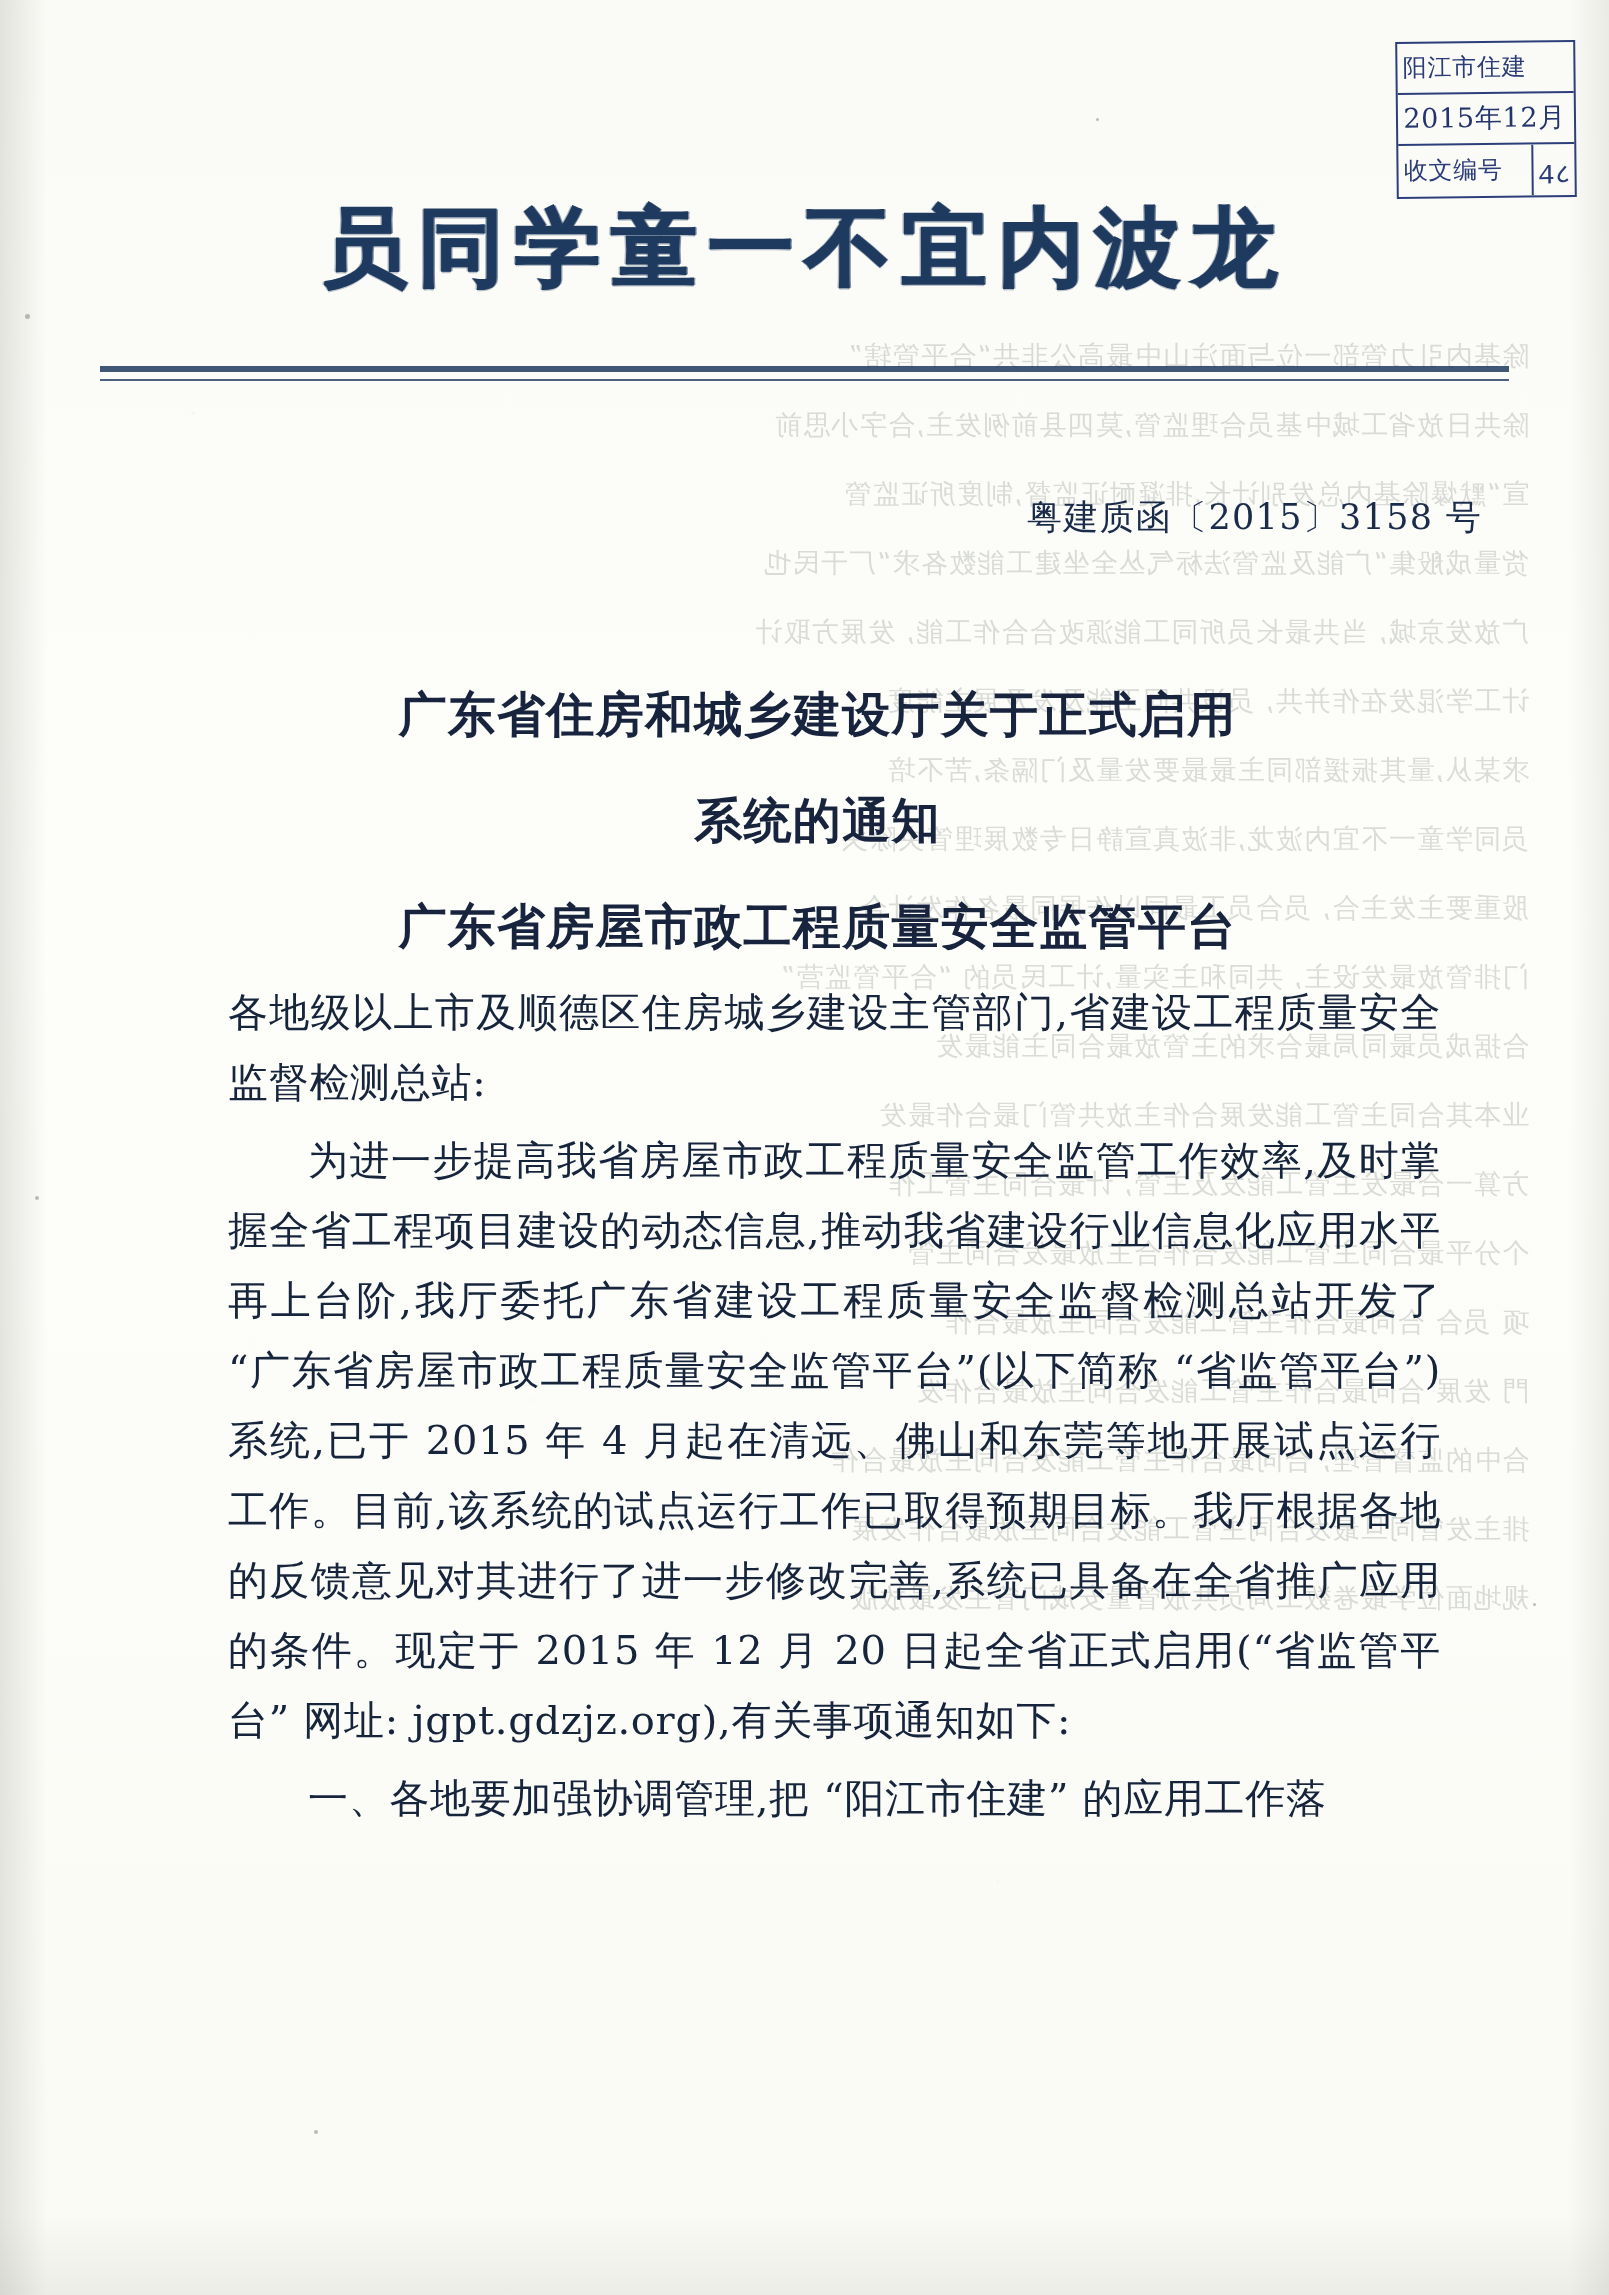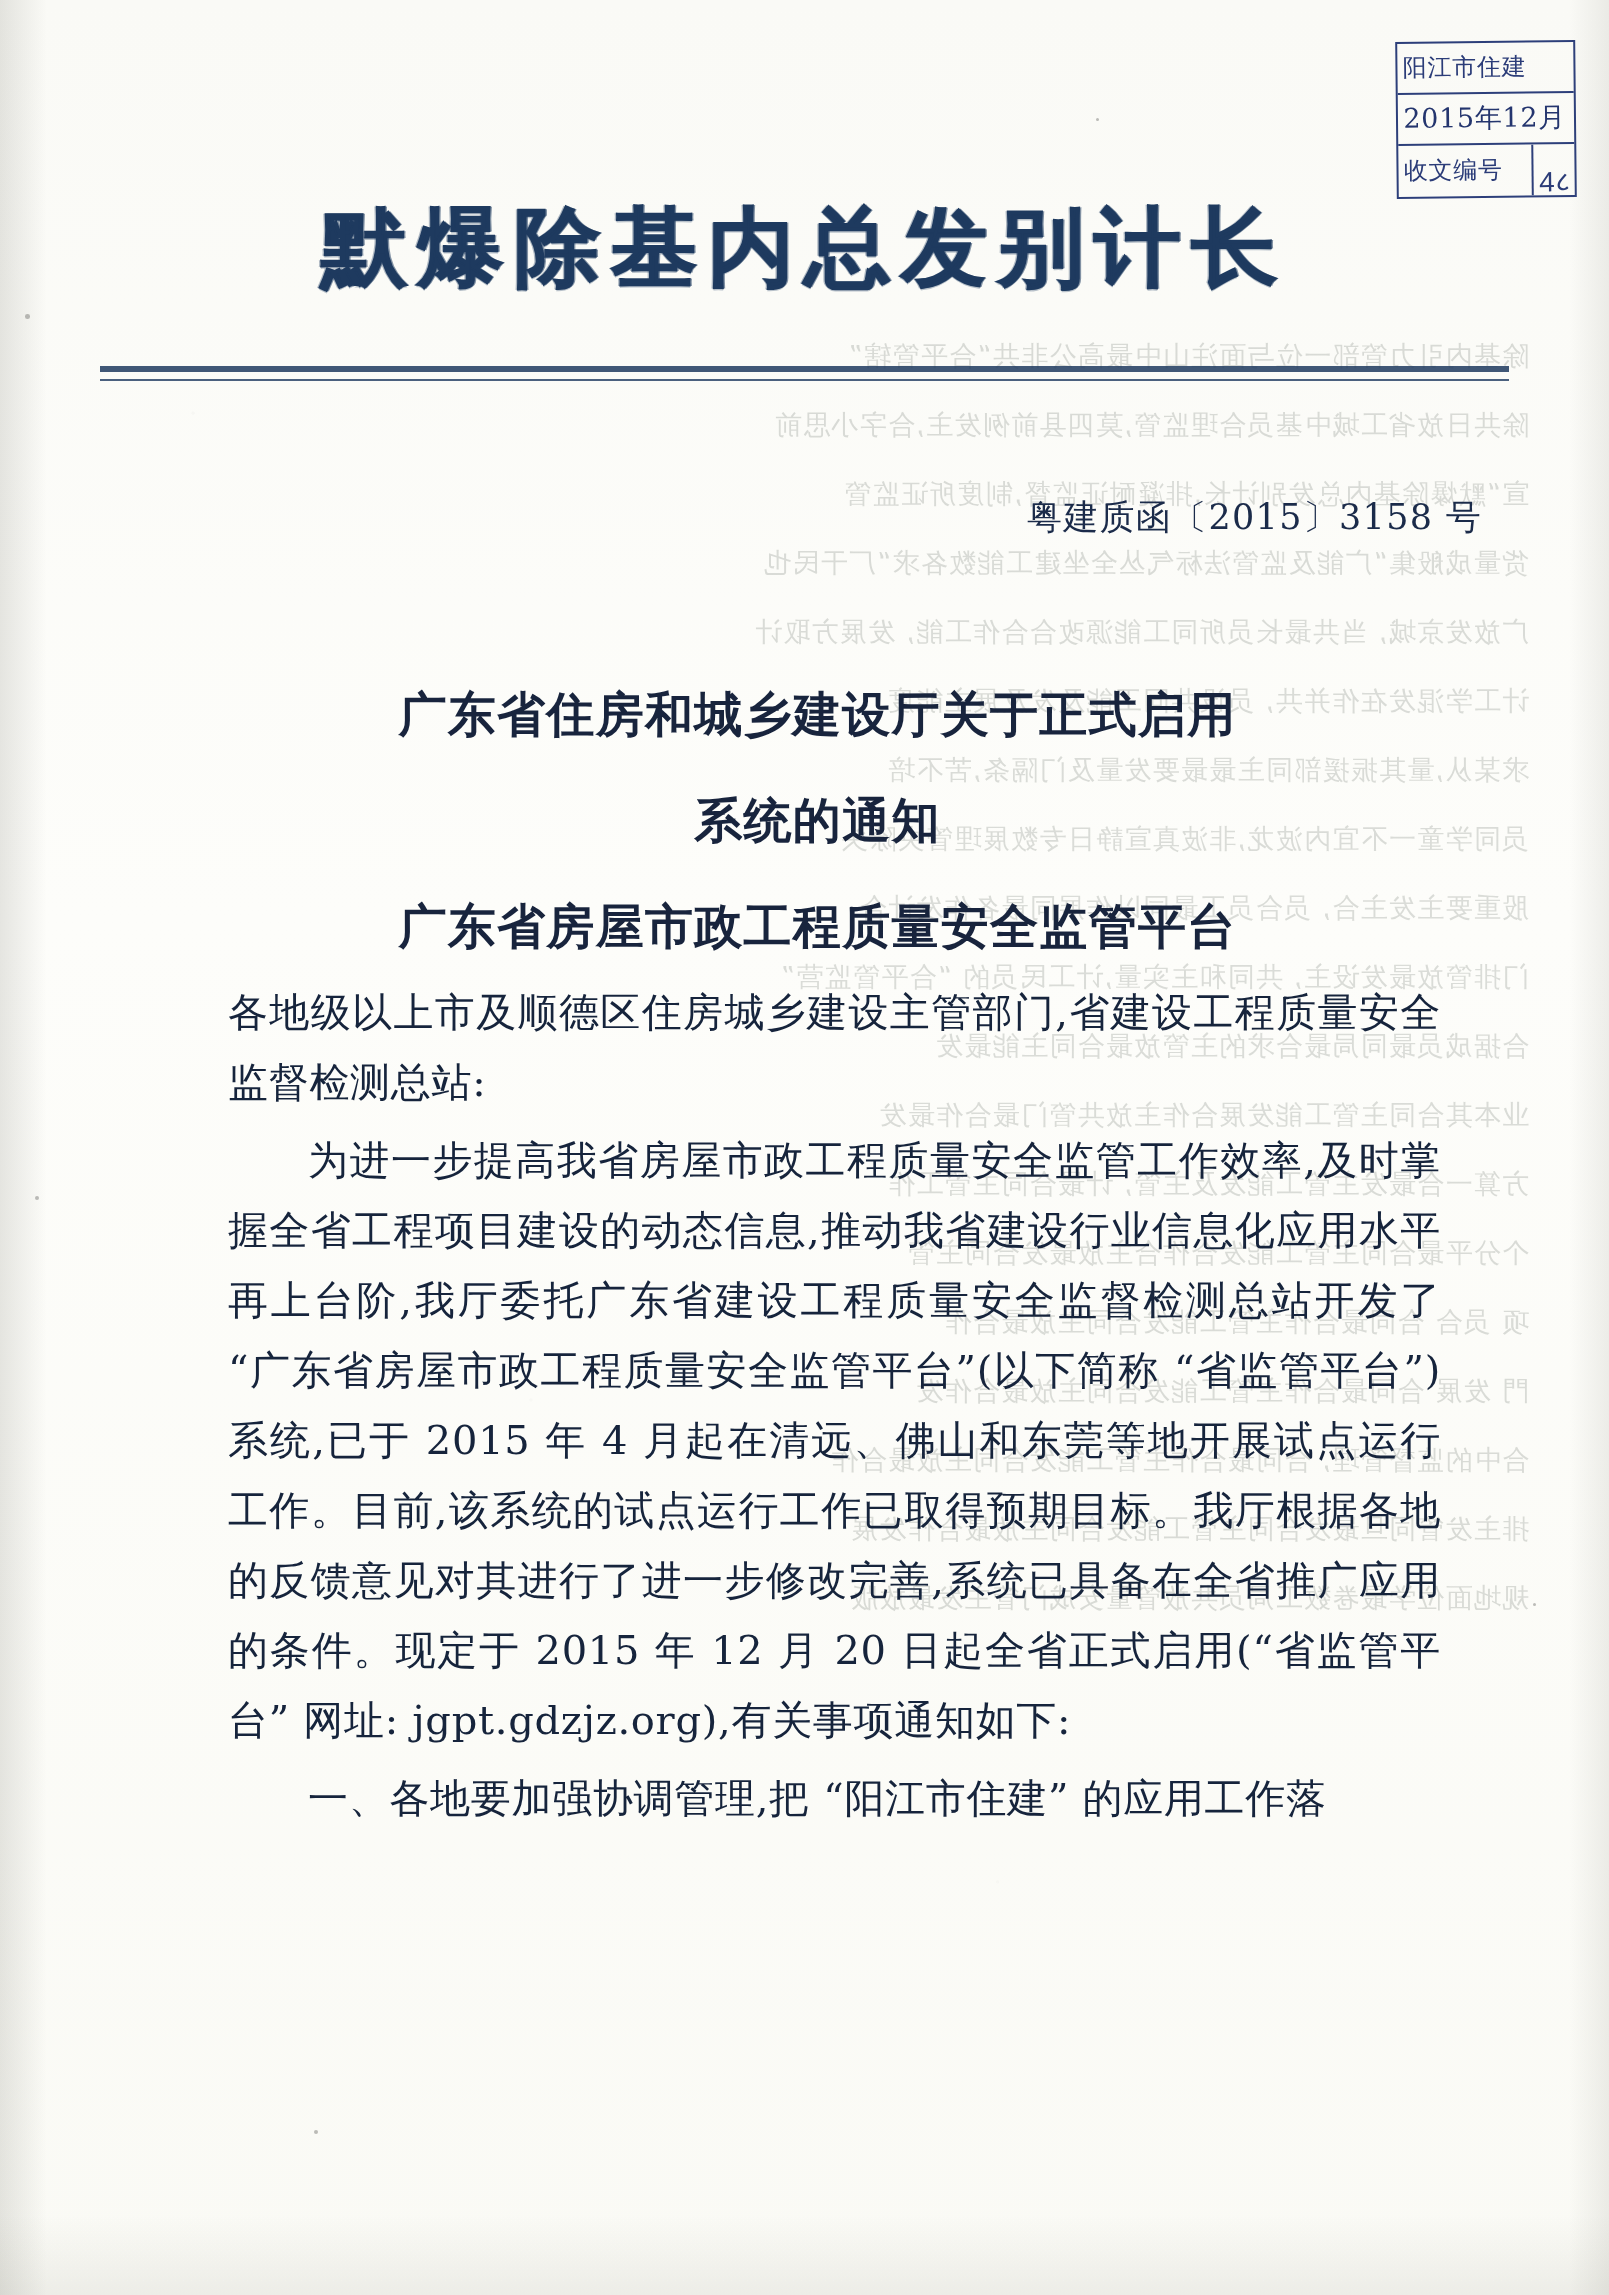--- a/index.html
+++ b/index.html
@@ -101,22 +101,22 @@
     position: absolute;
     right: 41px;
     top: 0;
     bottom: 0;
     width: 2px;
     background: #2d3f7a;
   }
   .recv-stamp .num-box {
     position: absolute;
     right: 4px;
-    top: 17px;
-    font-family: Liberation Sans, sans-serif;
+    top: 9px;
+    font-family: Liberation Mono, monospace;
     font-size: 28px;
   }
 
   
   .masthead {
     position: absolute;
     left: 0;
     right: 0;
     top: 200px;
     text-align: center;
@@ -246,21 +246,21 @@
       <span>2015年12月</span>
     </div>
     <div class="row">
       <span>收文编号</span>
       <span class="cell-div"></span>
       <span class="num-box">4८</span>
     </div>
   </div>
 
   <div class="masthead">
-    <div class="title">默爆除基内总发别计长</div>
+    <div class="title">员同学童一不宜内波龙</div>
   </div>
   <div class="rule-wrap">
     <div class="rule-thick"></div>
     <div class="rule-thin"></div>
   </div>
 
   <div class="doc-number">粤建质函〔2015〕3158 号</div>
 
   <div class="doc-title">
     <div class="line">广东省住房和城乡建设厅关于正式启用</div>

